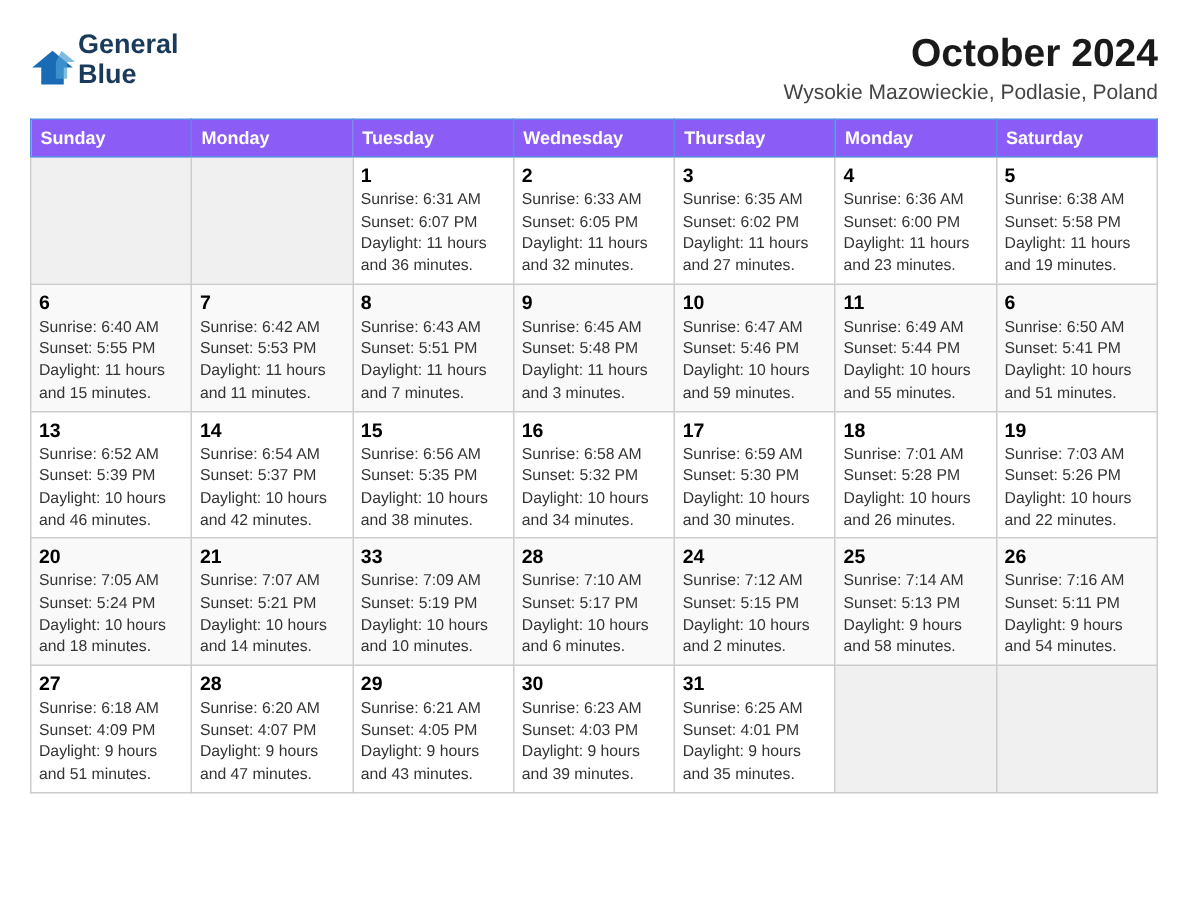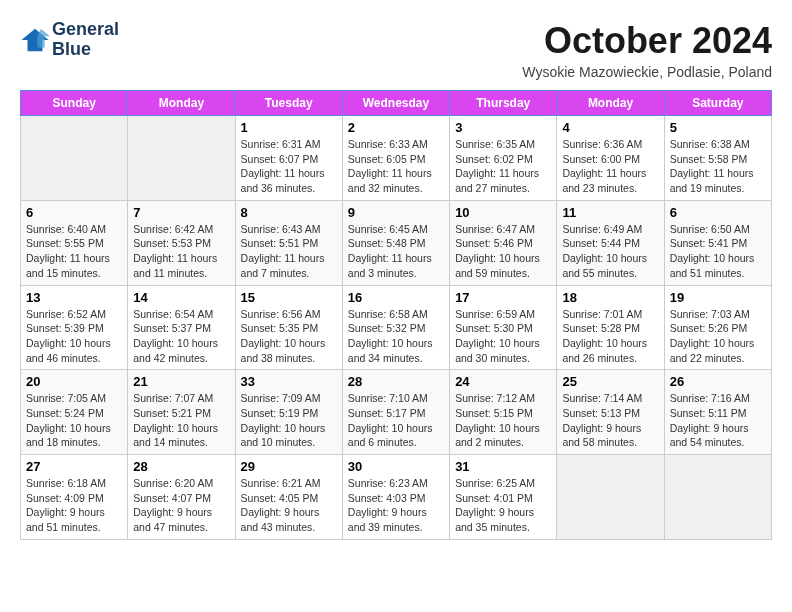--- a/index.html
+++ b/index.html
@@ -11,55 +11,55 @@
       padding: 20px;
     }
     .header {
       display: flex;
       justify-content: space-between;
       align-items: flex-start;
       margin-bottom: 10px;
     }
     .logo {
       display: flex;
-      align-items: center;
+      align-items: flex-end;
     }
     .logo-text {
       font-size: 18px;
       font-weight: bold;
       color: #1a3a5c;
       line-height: 1.1;
     }
     .logo-icon {
       width: 30px;
       height: 30px;
       margin-right: 2px;
     }
     .title-block {
       text-align: right;
     }
     .month-title {
-      font-size: 36px;
+      font-size: 26px;
       font-weight: bold;
       color: #1a1a1a;
     }
     .location {
       font-size: 14px;
       color: #444;
       margin-top: 2px;
     }
     .calendar {
       width: 100%;
       border-collapse: collapse;
       font-size: 11px;
     }
     .calendar th {
-      background-color: #d946ef;
+      background-color: #8b5cf6;
       color: #fff;
-      text-align: center;
+      text-align: left;
       padding: 5px 6px;
       font-size: 12px;
       border: 1px solid #5a8be4;
     }
     .calendar td {
       border: 1px solid #ccc;
       vertical-align: top;
       padding: 4px 5px;
       width: 107px;
       min-height: 80px;

